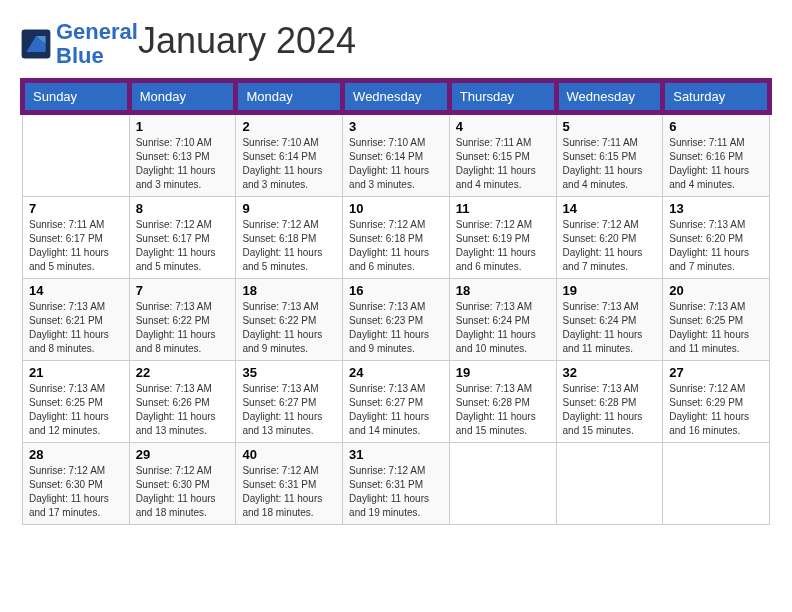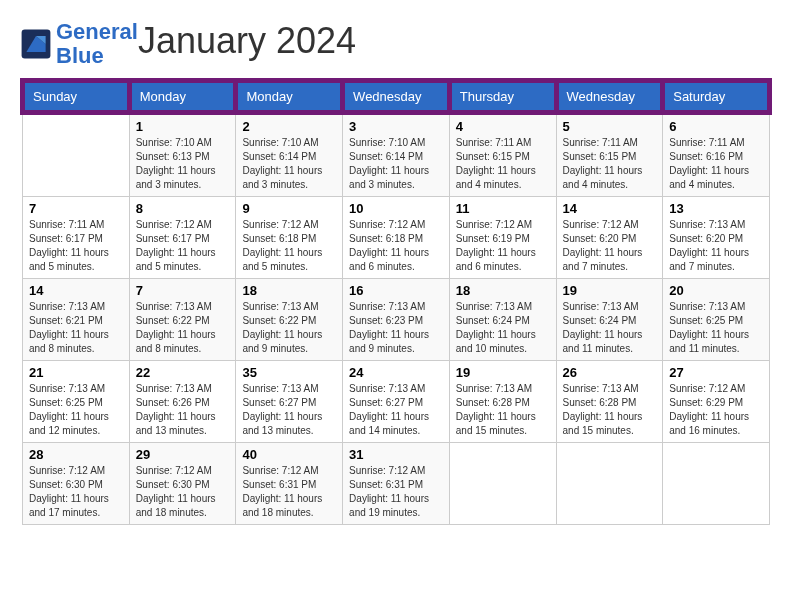--- a/index.html
+++ b/index.html
@@ -296,21 +296,21 @@
 and 14 minutes.</div>
         </td>
         <td>
           <span class="day-num">19</span>
           <div class="day-info" style="white-space: pre-line;">Sunrise: 7:13 AM
 Sunset: 6:28 PM
 Daylight: 11 hours
 and 15 minutes.</div>
         </td>
         <td>
-          <span class="day-num">26</span>
+          <span class="day-num">32</span>
           <div class="day-info" style="white-space: pre-line;">Sunrise: 7:13 AM
 Sunset: 6:28 PM
 Daylight: 11 hours
 and 15 minutes.</div>
         </td>
         <td>
           <span class="day-num">27</span>
           <div class="day-info" style="white-space: pre-line;">Sunrise: 7:12 AM
 Sunset: 6:29 PM
 Daylight: 11 hours

